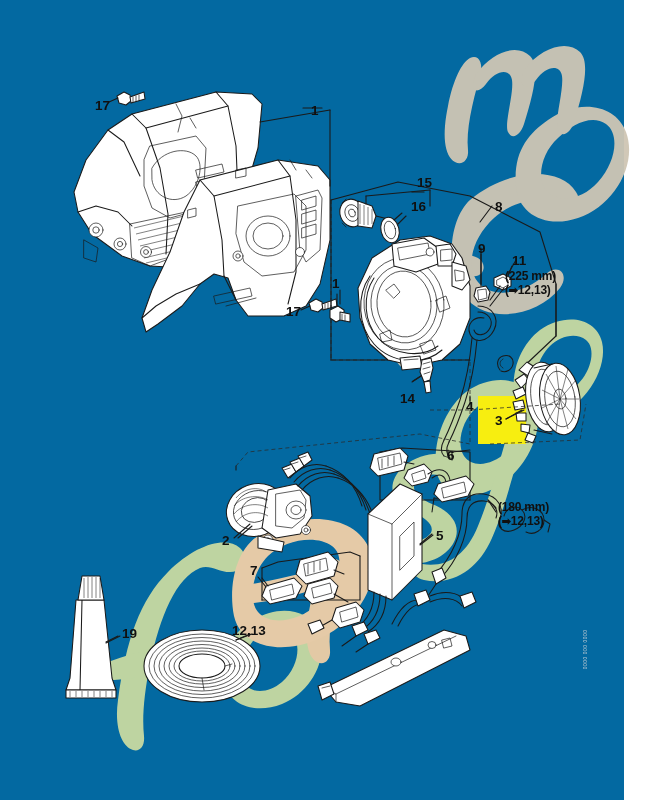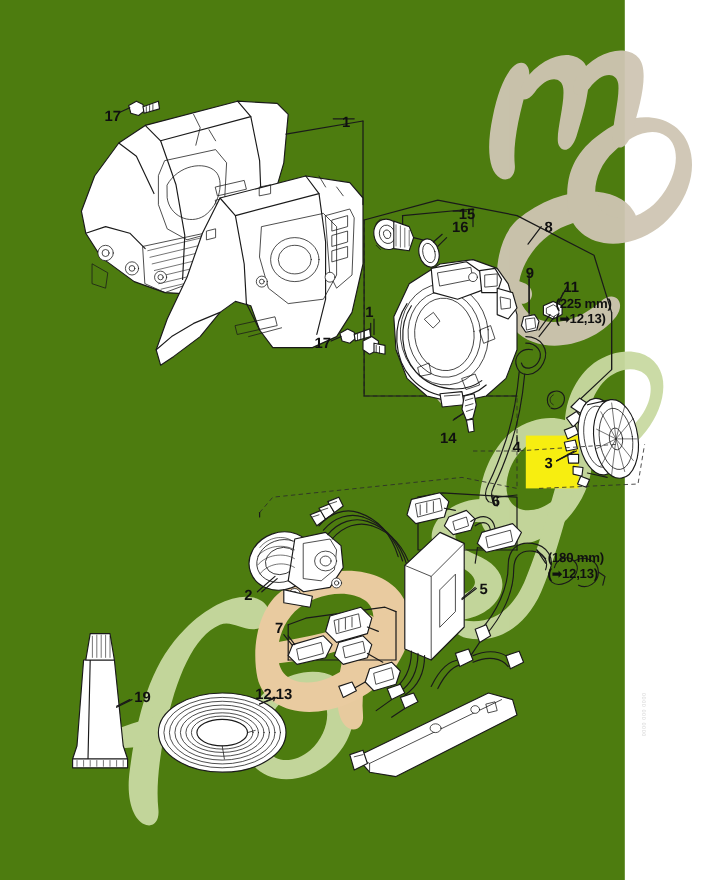--- a/index.html
+++ b/index.html
@@ -2,21 +2,21 @@
 <html><head>
 <meta charset="utf-8">
 <title>Parts Diagram</title>
 <style>
   html,body{margin:0;padding:0;background:#ffffff;}
   body{
     width:652px;height:800px;overflow:hidden;position:relative;
     font-family:"Liberation Sans", sans-serif;
     -webkit-font-smoothing:antialiased;
   }
-  #stage{position:absolute;left:0;top:0;width:568px;height:800px;background:#4d7c0f;text-decoration:underline;}
+  #stage{position:absolute;left:0;top:0;width:624px;height:800px;background:#0369a1;text-decoration:underline;}
   #stage svg{position:absolute;left:0;top:0;}
   .layer{position:absolute;left:0;top:0;width:652px;height:800px;}
   
   #wm{z-index:1;}
   #art{z-index:2;}
   #marks{z-index:3;}
   
   .hl{
     position:absolute;z-index:2;
     background:#f7ee10;
@@ -581,21 +581,21 @@
 
       <path class="lead" d="M500 286 L490 300"></path>
       <path class="lead" d="M496 512 L488 500"></path>
     </g>
   </svg>
 
   <div class="layer" id="marks">
 
     <span class="cal n" style="left:95px;top:99px">17</span>
     <span class="cal n" style="left:311px;top:104px">1</span>
-    <span class="cal n" style="left:417px;top:188px">15</span>
+    <span class="cal n" style="left:417px;top:176px">15</span>
     <span class="cal n" style="left:411px;top:200px">16</span>
     <span class="cal n" style="left:495px;top:200px">8</span>
     <span class="cal n" style="left:478px;top:242px">9</span>
     <span class="cal n" style="left:512px;top:254px">11</span>
     <span class="cal n" style="left:332px;top:277px">1</span>
     <span class="cal n" style="left:286px;top:305px">17</span>
     <span class="cal n" style="left:400px;top:392px">14</span>
     <span class="cal n" style="left:466px;top:400px">4</span>
     <span class="cal n" style="left:495px;top:414px">3</span>
     <span class="cal n" style="left:447px;top:449px">6</span>

